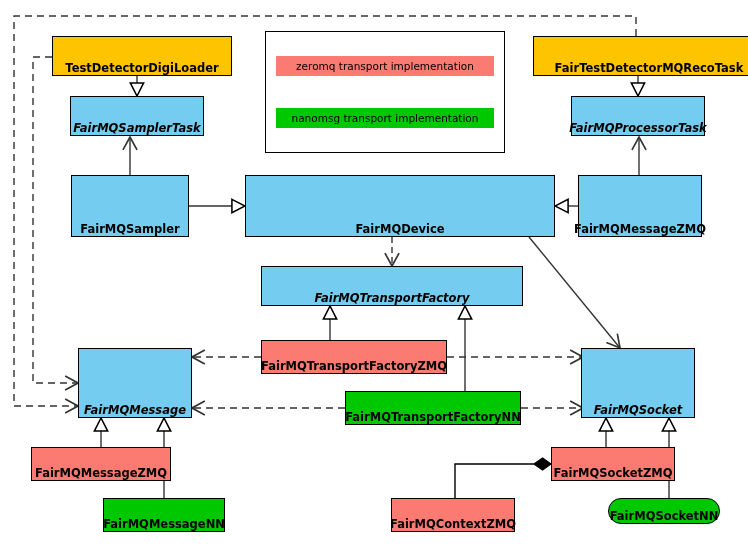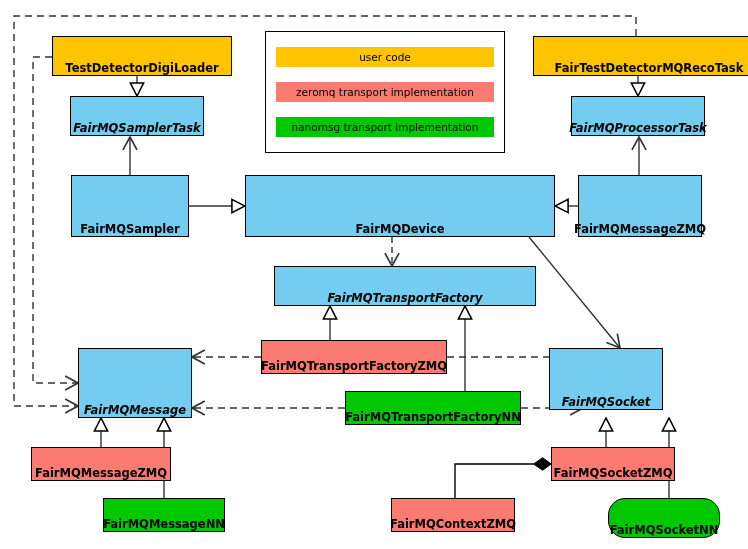--- a/index.html
+++ b/index.html
@@ -123,56 +123,53 @@
       </div>
       <div class="node c-fw" style="left: 71px; top: 175px; width: 118px; height: 62px;">
         <span class="t-bold">FairMQSampler</span>
       </div>
       <div class="node c-fw" style="left: 245px; top: 175px; width: 310px; height: 62px;">
         <span class="t-bold">FairMQDevice</span>
       </div>
       <div class="node c-fw" style="left: 578px; top: 175px; width: 124px; height: 62px;">
         <span class="t-bold">FairMQMessageZMQ</span>
       </div>
-      <div class="node c-fw" style="left: 261px; top: 266px; width: 262px; height: 40px; margin-left: 13px;">
+      <div class="node c-fw" style="left: 261px; top: 266px; width: 262px; height: 40px;">
         <span class="t-abs">FairMQTransportFactory</span>
       </div>
       <div class="node c-zmq" style="left: 261px; top: 340px; width: 186px; height: 34px;">
         <span class="t-bold">FairMQTransportFactoryZMQ</span>
       </div>
       <div class="node c-nn" style="left: 345px; top: 391px; width: 176px; height: 34px;">
         <span class="t-bold">FairMQTransportFactoryNN</span>
       </div>
       <div class="node c-fw" style="left: 78px; top: 348px; width: 114px; height: 70px;">
         <span class="t-abs">FairMQMessage</span>
       </div>
-      <div class="node c-fw" style="left: 549px; top: 348px; width: 114px; height: 62px;">
+      <div class="node c-fw" style="left: 581px; top: 348px; width: 114px; height: 70px;">
         <span class="t-abs">FairMQSocket</span>
       </div>
       <div class="node c-zmq" style="left: 31px; top: 447px; width: 140px; height: 34px;">
         <span class="t-bold">FairMQMessageZMQ</span>
       </div>
       <div class="node c-nn" style="left: 103px; top: 498px; width: 122px; height: 34px;">
         <span class="t-bold">FairMQMessageNN</span>
       </div>
       <div class="node c-zmq" style="left: 551px; top: 447px; width: 124px; height: 34px;">
         <span class="t-bold">FairMQSocketZMQ</span>
       </div>
-      <div class="node c-nn" style="left: 608px; top: 498px; width: 112px; height: 40px; border-radius: 17px;">
+      <div class="node c-nn" style="left: 608px; top: 498px; width: 112px; height: 26px; border-radius: 17px;">
         <span class="t-bold">FairMQSocketNN</span>
       </div>
       <div class="node c-zmq" style="left: 391px; top: 498px; width: 124px; height: 34px;">
         <span class="t-bold">FairMQContextZMQ</span>
       </div>
     </div>
 
   <div id="legend" style="left: 265px; top: 31px; width: 240px; height: 122px;">
-      <div class="legend-row" style="background: rgb(255, 196, 0);">
-        <span>user code</span>
-      </div>
       <div class="legend-row" style="background: rgb(251, 122, 114);">
         <span>zeromq transport implementation</span>
       </div>
       <div class="legend-row" style="background: rgb(0, 200, 0);">
         <span>nanomsg transport implementation</span>
       </div>
     </div>
 
 </div>
 

